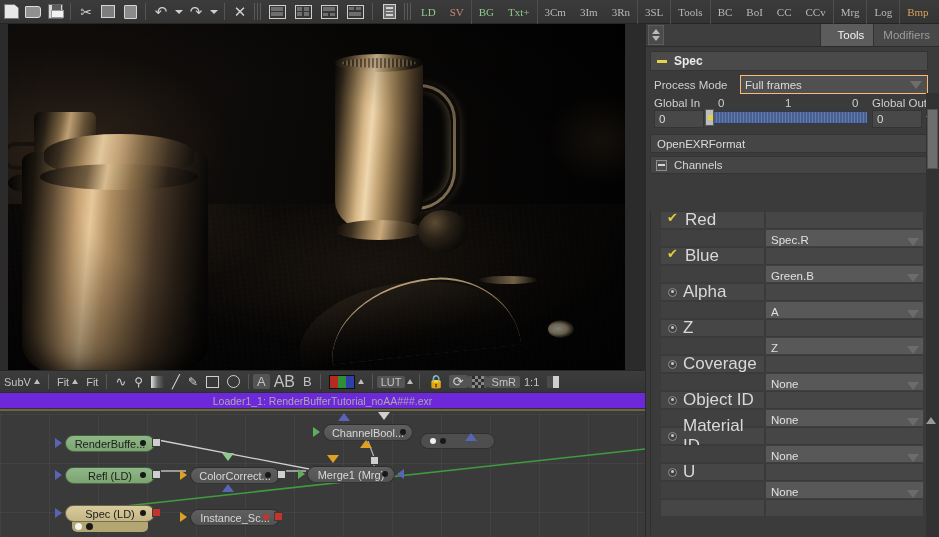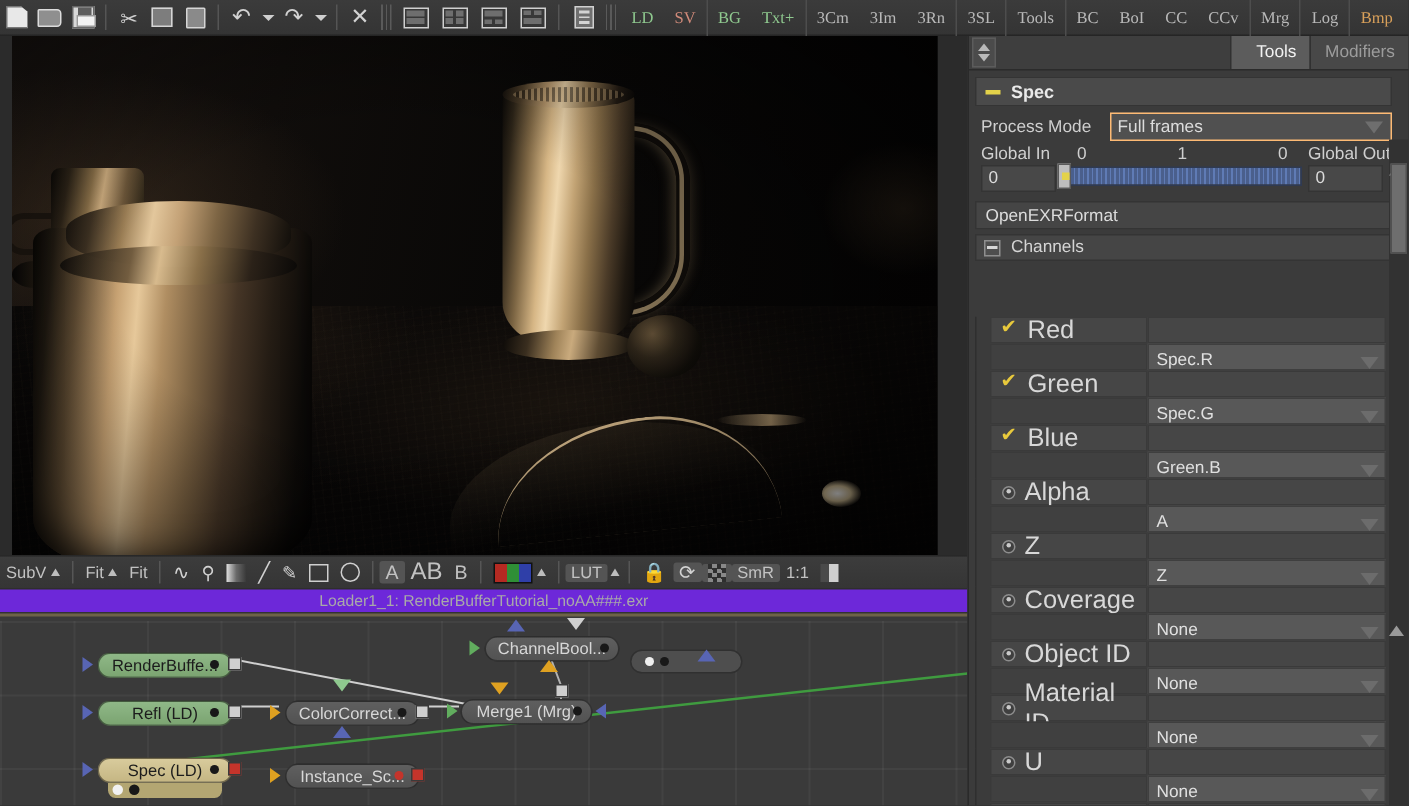--- a/index.html
+++ b/index.html
@@ -790,32 +790,20 @@
           <div class="chan-blank-cell"></div>
           <div class="chan-top-fill"></div>
           <div class="chan-combo">
             <span>Spec.R</span>
             <span class="tri"></span>
           </div>
         </div>
         <div class="chan-group">
           <div class="chan-name-cell">
             <span class="chk-on"></span>
-            <span class="chan-label">Green</span>
-          </div>
-          <div class="chan-blank-cell"></div>
-          <div class="chan-top-fill"></div>
-          <div class="chan-combo">
-            <span>Spec.G</span>
-            <span class="tri"></span>
-          </div>
-        </div>
-        <div class="chan-group">
-          <div class="chan-name-cell">
-            <span class="chk-on"></span>
             <span class="chan-label">Blue</span>
           </div>
           <div class="chan-blank-cell"></div>
           <div class="chan-top-fill"></div>
           <div class="chan-combo">
             <span>Green.B</span>
             <span class="tri"></span>
           </div>
         </div>
         <div class="chan-group">

